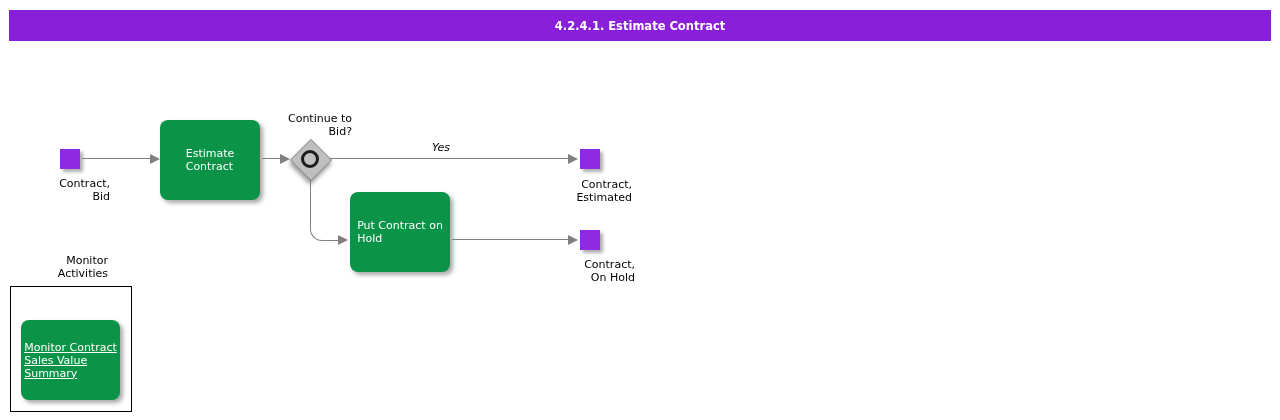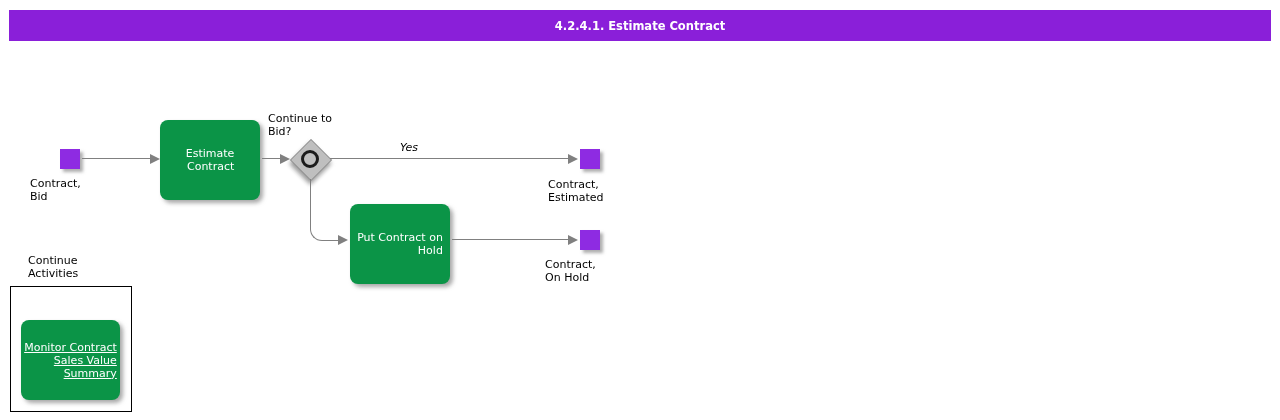--- a/index.html
+++ b/index.html
@@ -18,26 +18,26 @@
     position:absolute;left:9px;top:10px;width:1262px;height:31px;
     background:var(--title-bg);color:#fff;font-weight:bold;font-size:11.5px;
     display:flex;align-items:center;justify-content:center;
   }
   .event{
     position:absolute;width:20px;height:20px;background:var(--event-purple);
     box-shadow:3px 3px 3px rgba(110,110,110,0.55);
   }
   .activity{
     position:absolute;background:var(--node-green);border-radius:8px;color:#fff;
-    display:flex;align-items:center;justify-content:center;text-align:right;
+    display:flex;align-items:center;justify-content:center;text-align:left;
     white-space:pre-line;line-height:13px;
     box-shadow:3px 3px 4px rgba(110,110,110,0.6);
   }
   .lbl{
-    position:absolute;text-align:left;white-space:pre-line;line-height:13px;color:#000;
+    position:absolute;text-align:right;white-space:pre-line;line-height:13px;color:#000;
   }
   .hline{position:absolute;height:1px;background:var(--line-gray);}
   .ah-right{
     position:absolute;width:0;height:0;
     border-top:5px solid transparent;border-bottom:5px solid transparent;
     border-left:10px solid var(--line-gray);
   }
   .corner{
     position:absolute;left:310px;top:179px;width:28px;height:61px;
     border-left:1px solid var(--line-gray);border-bottom:1px solid var(--line-gray);
@@ -54,21 +54,21 @@
     border:3px solid #1c1c1c;border-radius:50%;background:transparent;
   }
   .boundary{
     position:absolute;left:10px;top:286px;width:120px;height:124px;
     border:1px solid #000;background:#fff;
   }
   #ev-bid{left:60px;top:149px;}
   #ev-est{left:580px;top:149px;}
   #ev-hold{left:580px;top:230px;}
   #act-estimate{left:160px;top:120px;width:100px;height:80px;}
-  #act-hold{left:350px;top:204px;width:100px;height:80px;}
+  #act-hold{left:350px;top:192px;width:100px;height:80px;}
   #act-monitor{left:21px;top:320px;width:99px;height:80px;text-decoration:underline;}
   #lbl-bid{left:30px;top:177px;width:80px;}
   #lbl-est{left:548px;top:178px;width:84px;}
   #lbl-hold{left:545px;top:258px;width:90px;}
   #lbl-decision{left:268px;top:112px;width:84px;}
   #lbl-yes{left:400px;top:141px;width:50px;font-style:italic;}
   #lbl-general{left:28px;top:254px;width:80px;}
   #ln1{left:82px;top:158px;width:69px;}
   #ah1{left:150px;top:154px;}
   #ln2{left:262px;top:158px;width:19px;}
@@ -124,21 +124,21 @@
 Hold</span>
   </div>
 
   <div class="hline" id="ln4"></div>
   <div class="ah-right" id="ah5"></div>
 
   <div class="event" id="ev-hold"></div>
   <div class="lbl" id="lbl-hold">Contract,
 On Hold</div>
 
-  <div class="lbl" id="lbl-general">Continue
+  <div class="lbl" id="lbl-general">Monitor
 Activities</div>
   <div class="boundary"></div>
   <div class="activity" id="act-monitor">
     <span>Monitor Contract
 Sales Value
 Summary</span>
   </div>
 
 </div>
 

